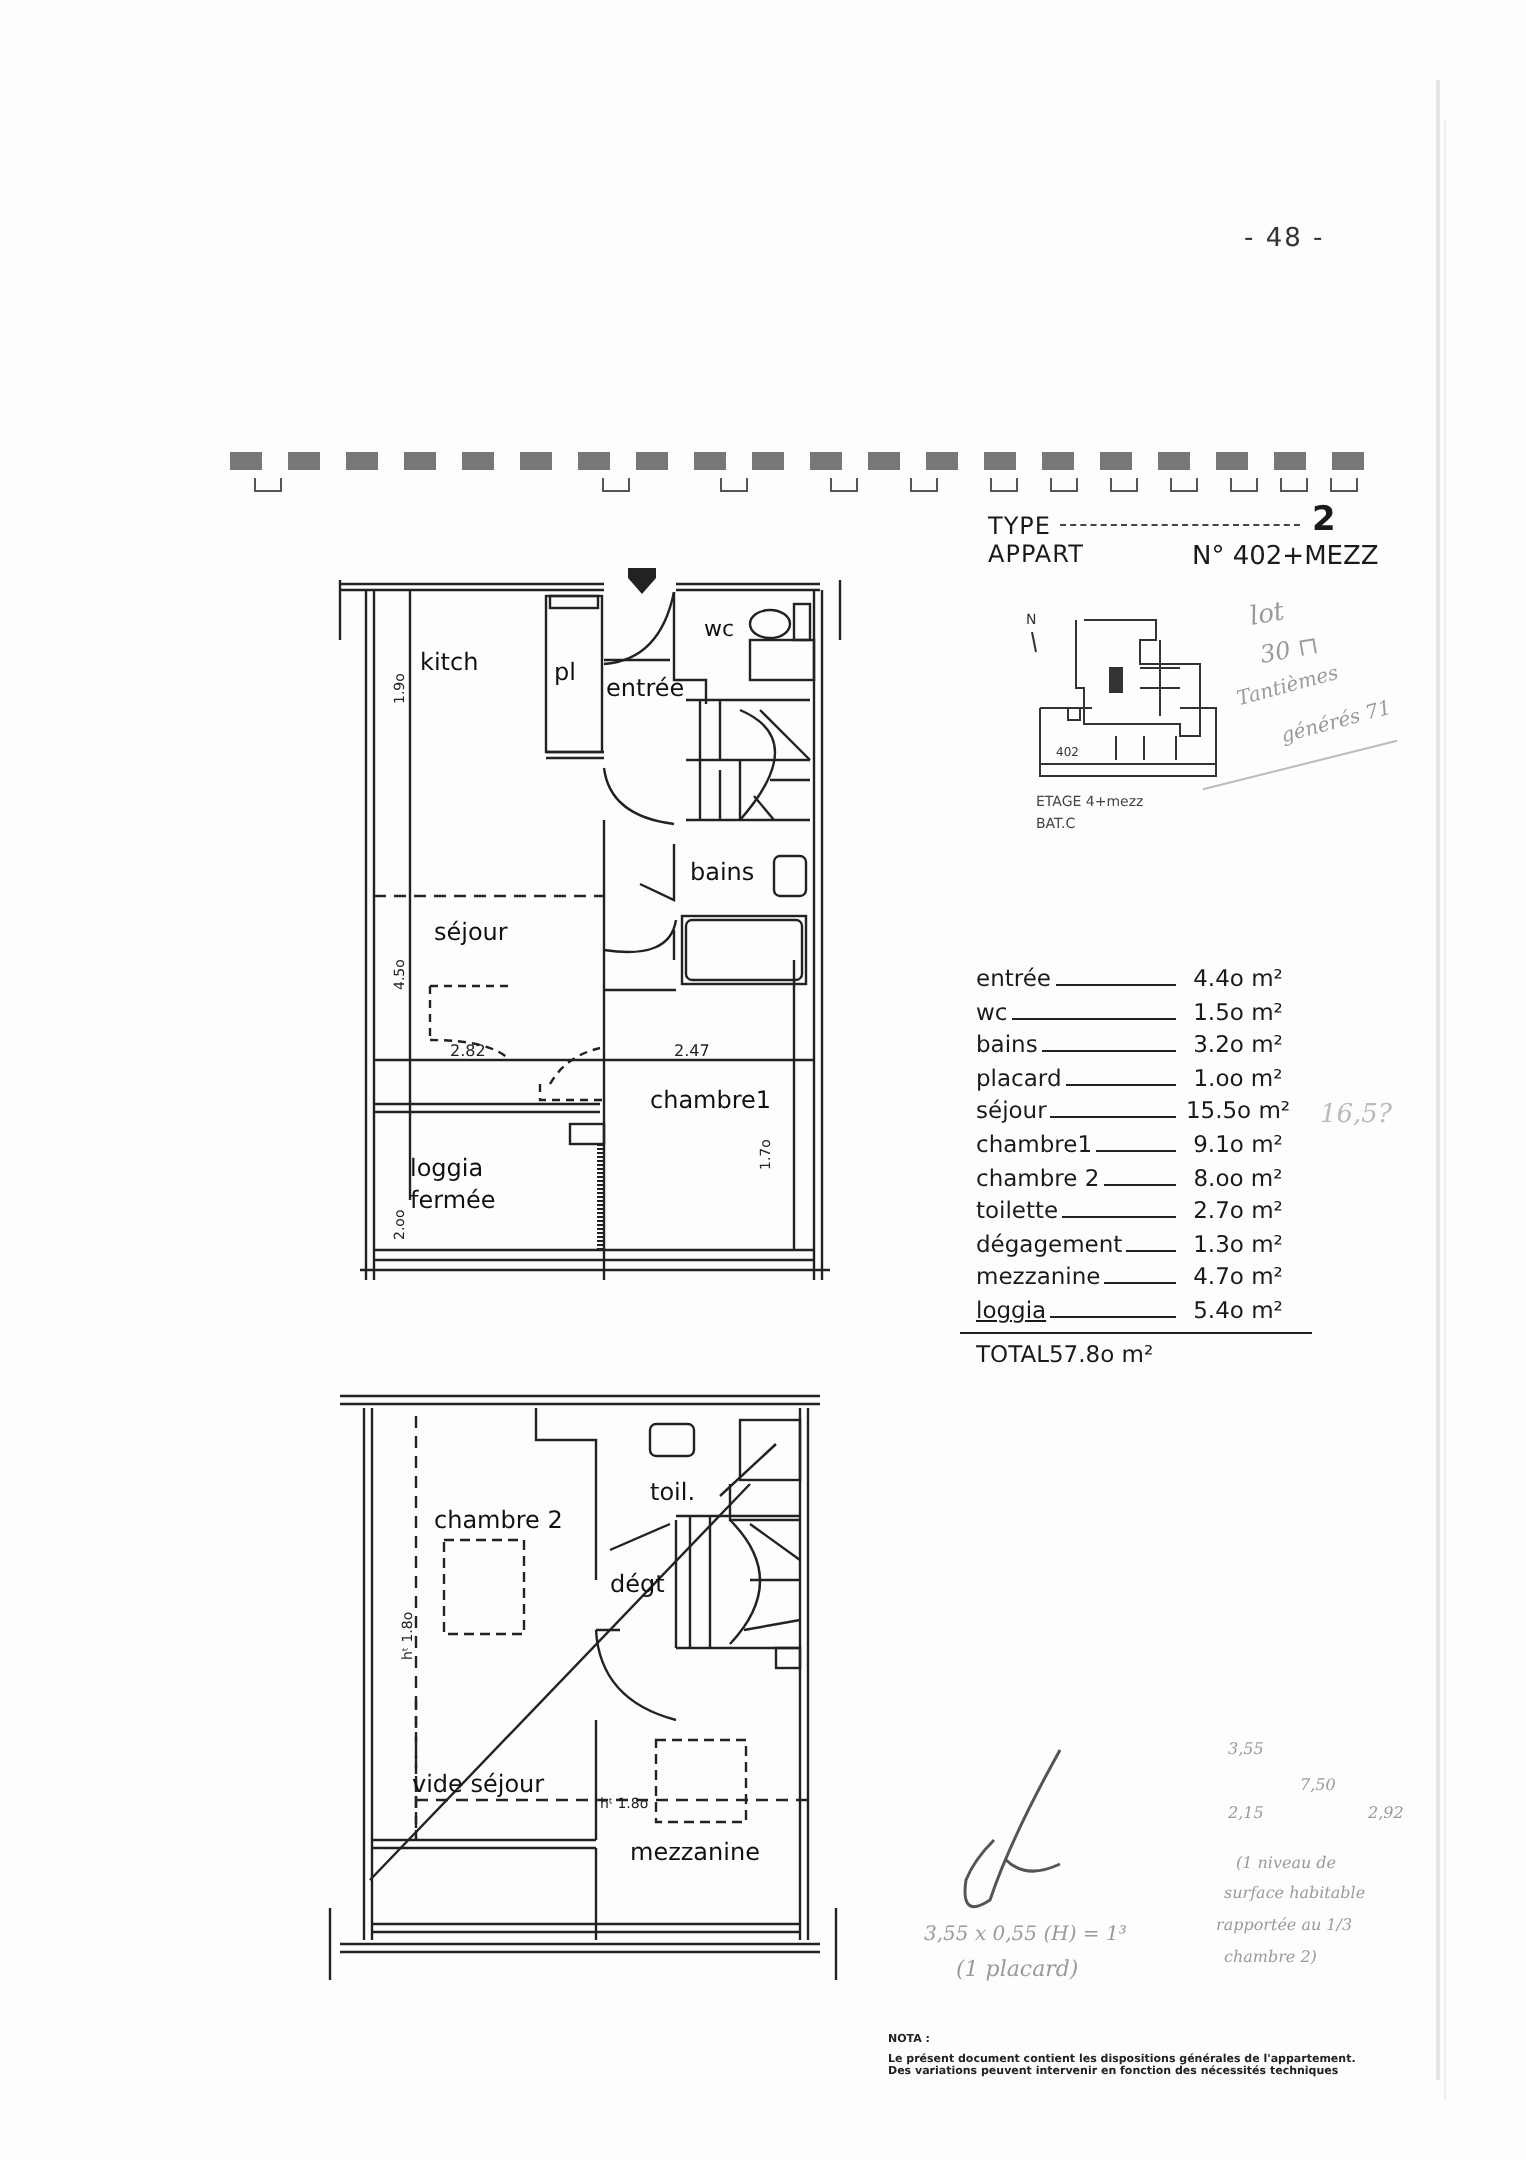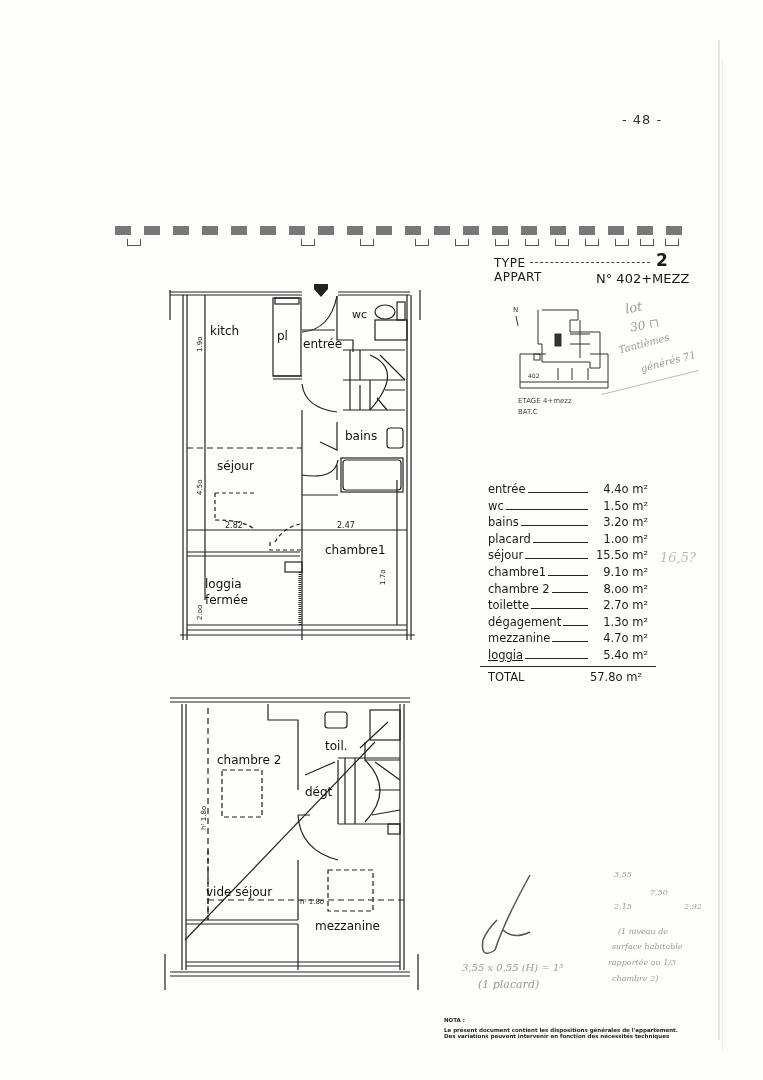--- a/index.html
+++ b/index.html
@@ -20,23 +20,23 @@
   .appart { left:494px; top:270px; font-size:12px; letter-spacing:0.5px; }
   .appart-no { left:596px; top:271px; font-size:13px; }
   .etage { left:518px; top:397px; font-size:7px; color:#444; }
   .batc { left:518px; top:408px; font-size:7px; color:#444; }
   .hand { font-family:"DejaVu Serif", serif; font-style:italic; color:#9a9a9a; }
   
   .areas { left:488px; top:482px; width:160px; font-size:11.5px; }
   .arow { display:flex; align-items:baseline; height:16.6px; }
   .arow .lbl { white-space:nowrap; }
   .arow .line { flex:1; border-bottom:1px solid #222; margin:0 2px 3px 2px; }
-  .arow .val { white-space:nowrap; width:58px; text-align:right; }
+  .arow .val { white-space:nowrap; width:58px; text-align:center; }
   .areas .sep { border-top:1px solid #222; margin:1px -8px 3px -8px; }
-  .total { display:flex; justify-content:space-between; font-size:11.5px; }
+  .total { display:flex; justify-content:flex-start; font-size:11.5px; }
   .nota { left:444px; top:1017px; font-size:5.5px; font-weight:bold; color:#222; line-height:6px; width:250px; }
   svg text { font-family:"DejaVu Sans", sans-serif; }
 </style>
 </head>
 <body>
 
 <div class="abs page-num">- 48 -</div>
 <div class="abs right-edge"></div>
 <div class="abs right-edge2"></div>
 

